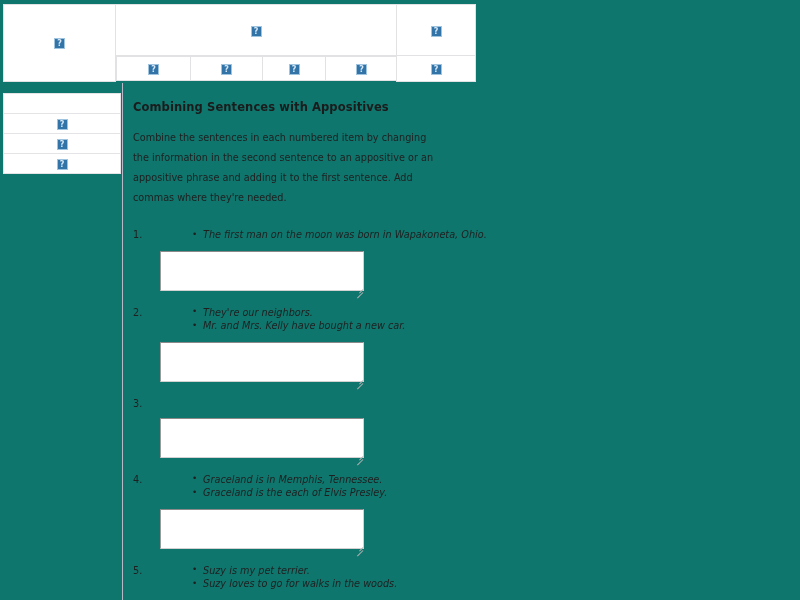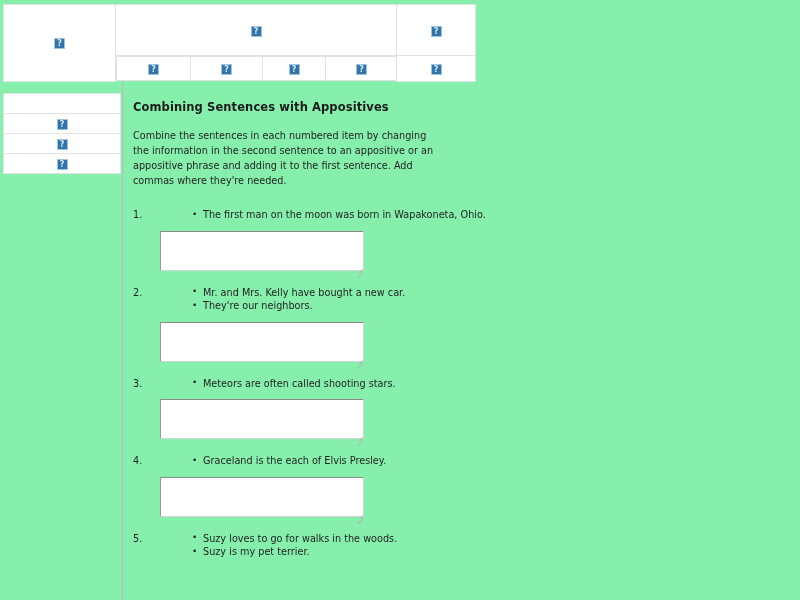--- a/index.html
+++ b/index.html
@@ -10,21 +10,21 @@
     height: 600px;
     background: #ffffff;
     font-family: "DejaVu Sans", "Liberation Sans", sans-serif;
     overflow: hidden;
   }
 
   #page {
     position: relative;
     width: 800px;
     height: 600px;
-    background: #86efac;
+    background: #0f766e;
   }
 
   
   .header-wrap {
     position: absolute;
     left: 3px;
     top: 4px;
     width: 472px;
   }
   .hdr-table {
@@ -131,21 +131,21 @@
   .worksheet-title {
     font-size: 11.5px;
     font-weight: bold;
     color: #1b1b1b;
     margin: 0 0 14px 0;
     letter-spacing: 0.1px;
   }
   .instructions {
     font-size: 9.7px;
     color: #1f1f1f;
-    line-height: 15px;
+    line-height: 20px;
     margin: 0 0 20px 0;
     width: 310px;
   }
 
   
   .q-block {
     position: relative;
     margin-bottom: 11px;
   }
   .q-row {
@@ -164,20 +164,21 @@
     padding: 0 0 0 12px;
     list-style: none;
   }
   .q-bullets li {
     position: relative;
     font-size: 9.7px;
     color: #1f1f1f;
     line-height: 13.5px;
     padding-left: 11px;
     white-space: nowrap;
+    font-style: italic;
   }
   .q-bullets li::before {
     content: "\2022";
     position: absolute;
     left: 0;
     top: -0.5px;
     font-size: 9px;
     color: #1f1f1f;
   }
 
@@ -310,71 +311,71 @@
           <i class="grip-a"></i>
             <i class="grip-b"></i>
         </span>
       </div>
     </div>
 
     <div class="q-block">
       <div class="q-row">
         <div class="q-num">2.</div>
         <ul class="q-bullets">
+          <li>They're our neighbors.</li>
           <li>Mr. and Mrs. Kelly have bought a new car.</li>
-          <li>They're our neighbors.</li>
         </ul>
       </div>
       <div style="position:relative;display:inline-block;margin-left:27px;">
         <textarea class="answer-box" style="margin-left: 0px;" placeholder=""></textarea>
         <span class="resize-grip">
           <i class="grip-a"></i>
             <i class="grip-b"></i>
         </span>
       </div>
     </div>
 
     <div class="q-block">
       <div class="q-row">
         <div class="q-num">3.</div>
         <ul class="q-bullets">
-          <li>Meteors are often called shooting stars.</li>
         </ul>
       </div>
       <div style="position:relative;display:inline-block;margin-left:27px;">
         <textarea class="answer-box" style="margin-left: 0px;" placeholder=""></textarea>
         <span class="resize-grip">
           <i class="grip-a"></i>
             <i class="grip-b"></i>
         </span>
       </div>
     </div>
 
     <div class="q-block">
       <div class="q-row">
         <div class="q-num">4.</div>
         <ul class="q-bullets">
+          <li>Graceland is in Memphis, Tennessee.</li>
           <li>Graceland is the each of Elvis Presley.</li>
         </ul>
       </div>
       <div style="position:relative;display:inline-block;margin-left:27px;">
         <textarea class="answer-box" style="margin-left: 0px;" placeholder=""></textarea>
         <span class="resize-grip">
           <i class="grip-a"></i>
             <i class="grip-b"></i>
         </span>
       </div>
     </div>
 
     <div class="q-block">
       <div class="q-row">
         <div class="q-num">5.</div>
         <ul class="q-bullets">
+          <li>Suzy is my pet terrier.</li>
           <li>Suzy loves to go for walks in the woods.</li>
-          <li>Suzy is my pet terrier.</li>
         </ul>
       </div>
       <div style="position:relative;display:inline-block;margin-left:27px;">
         
         
       </div>
     </div>
 
   </div>
 </div>

